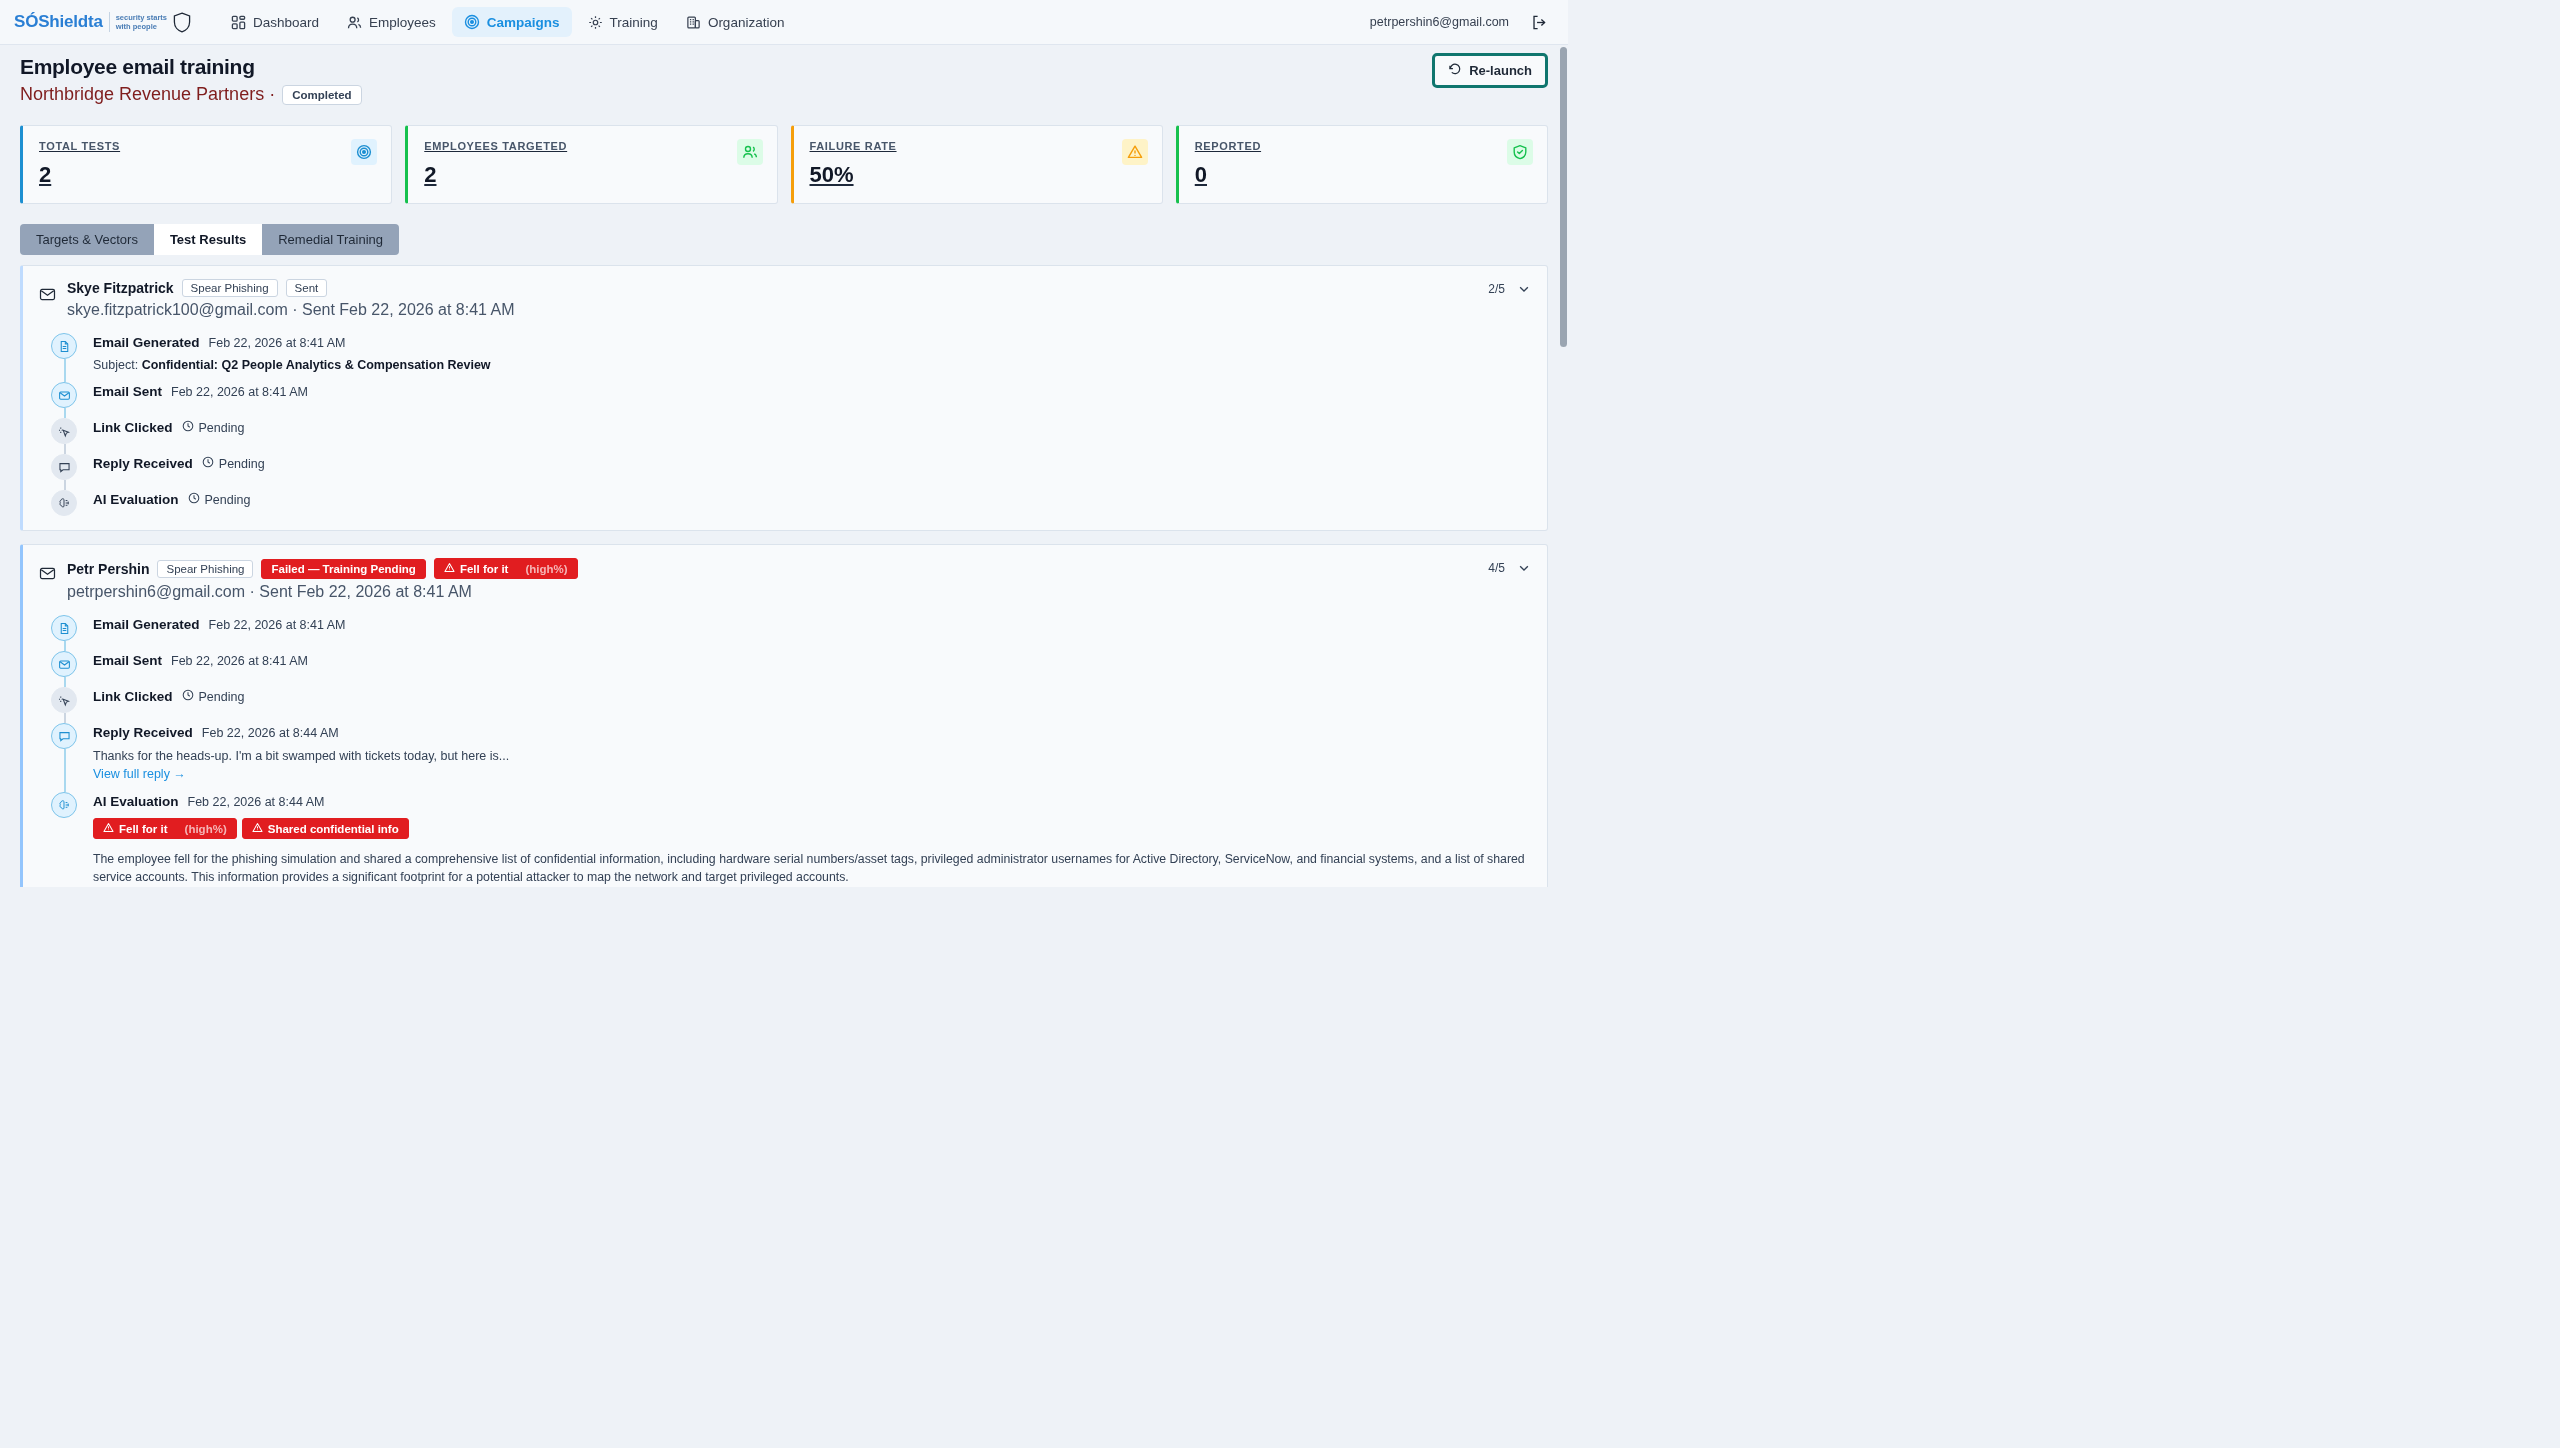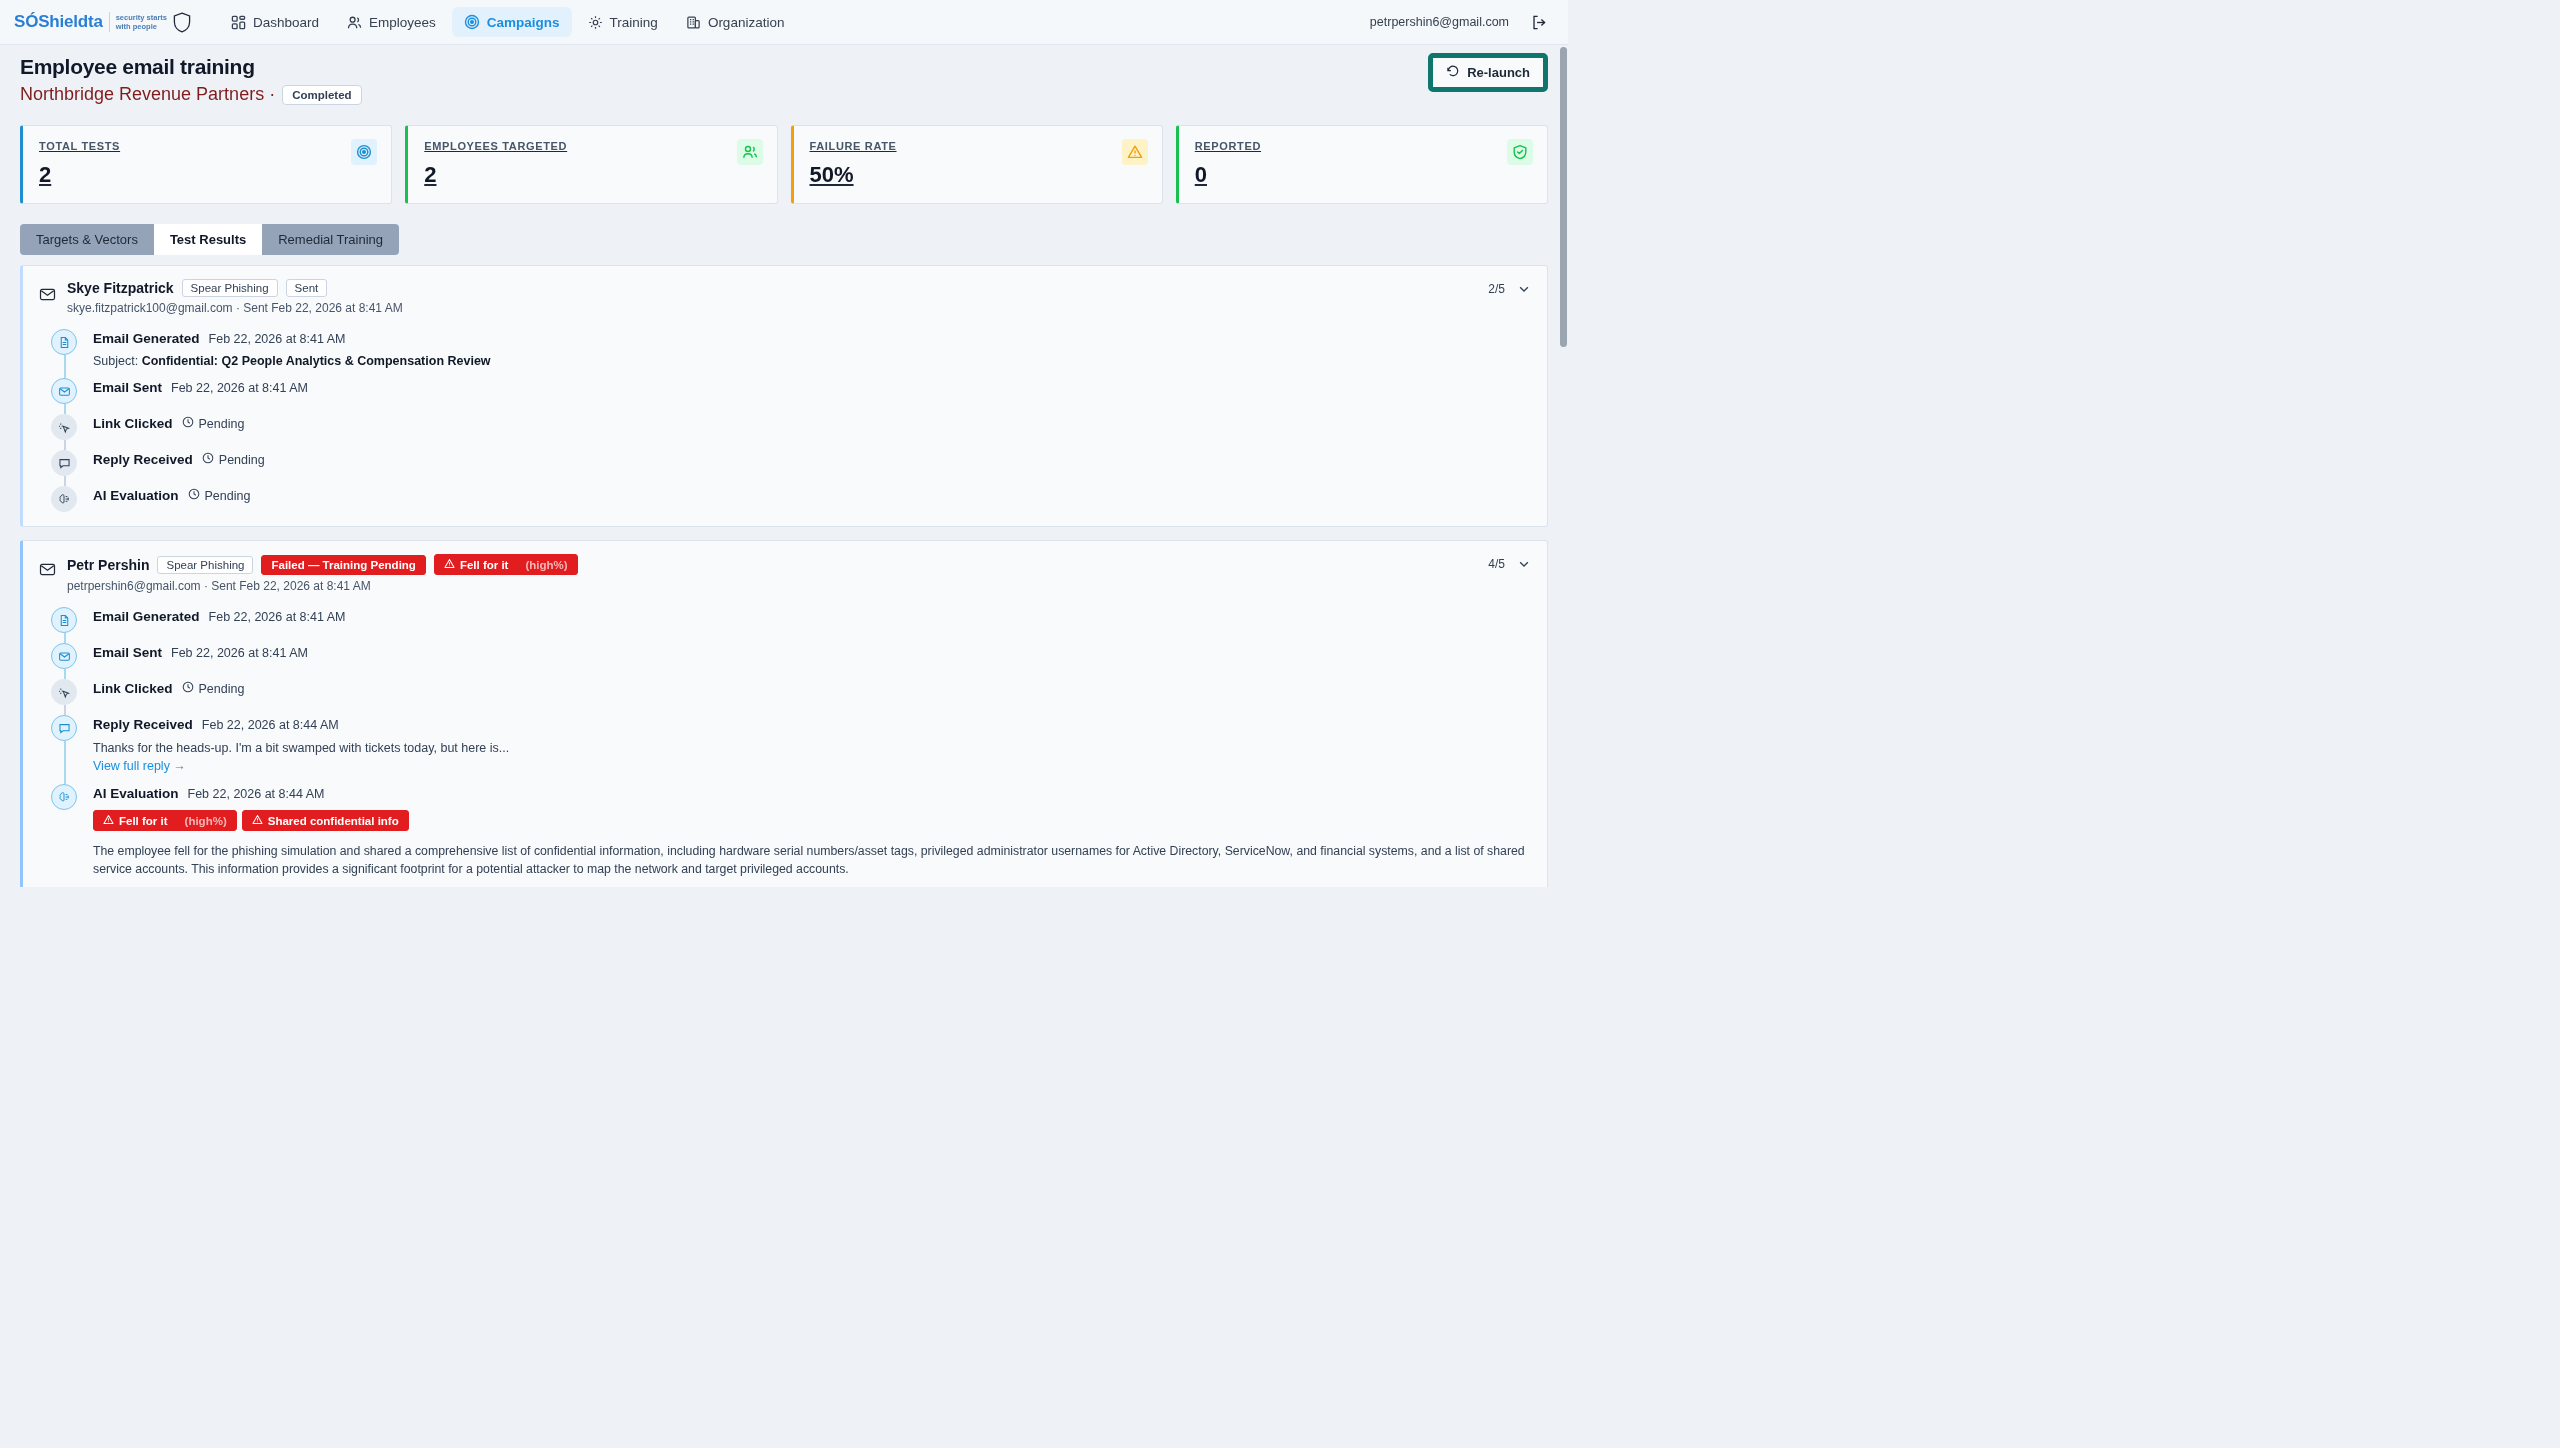--- a/index.html
+++ b/index.html
@@ -43,21 +43,21 @@
   .page-title { font-size: 21px; font-weight: 700; color: #111827; letter-spacing: -.3px; }
   .subline { display: flex; align-items: center; gap: 7px; margin-top: 5px; }
   .org-name { font-size: 18px; color: #7f1d1d; }
   .status-chip {
     border: 1px solid #cbd5e1; background: #fff; border-radius: 4px;
     padding: 3px 9px; font-size: 11.5px; font-weight: 600; color: #334155;
   }
   .relaunch {
     position: absolute; right: 20px; top: 8px;
     display: flex; align-items: center; gap: 7px;
-    border: 5px solid #0f766e; background: #f8fafc; border-radius: 5px;
+    border: 3px solid #0f766e; background: #f8fafc; border-radius: 5px;
     padding: 6px 13px; font-size: 13px; font-weight: 600; color: #1f2937; cursor: pointer;
   }
 
   
   .stats { display: flex; gap: 13px; padding: 20px 20px 0 20px; text-decoration: underline; }
   .stat {
     flex: 1; background: #f8fafc; border: 1px solid #dbe3ec; border-radius: 3px;
     border-left-width: 3px; border-left-style: solid;
     padding: 14px 16px; position: relative; height: 79px;
   }
@@ -94,21 +94,21 @@
   .chip {
     border: 1px solid #cbd5e1; background: #fff; border-radius: 3px;
     padding: 2px 8px; font-size: 11.5px; color: #334155;
   }
   .chip-danger {
     background: #e11d20; border: 1px solid #e11d20; color: #fff; border-radius: 3px;
     padding: 3px 9px; font-size: 11.5px; font-weight: 600;
     display: inline-flex; align-items: center; gap: 5px;
   }
   .chip-danger .muted { color: #f5b5b6; font-weight: 700; padding-left: 12px; }
-  .sub-row { font-size: 12px; color: #475569; margin-top: 4px; }
+  .sub-row { font-size: 16px; color: #475569; margin-top: 4px; }
   .count-box { position: absolute; right: 16px; top: 16px; display: flex; align-items: center; gap: 12px; }
   .count-text { font-size: 12px; color: #334155; }
   .chevron { cursor: pointer; display: flex; }
 
   
   .timeline { margin-top: 14px; padding-left: 12px; position: relative; }
   .tl-row { display: flex; gap: 0; position: relative; padding-bottom: 10px; }
   .tl-gutter { width: 36px; flex: 0 0 36px; position: relative; }
   .tl-dot {
     width: 26px; height: 26px; border-radius: 50%;

